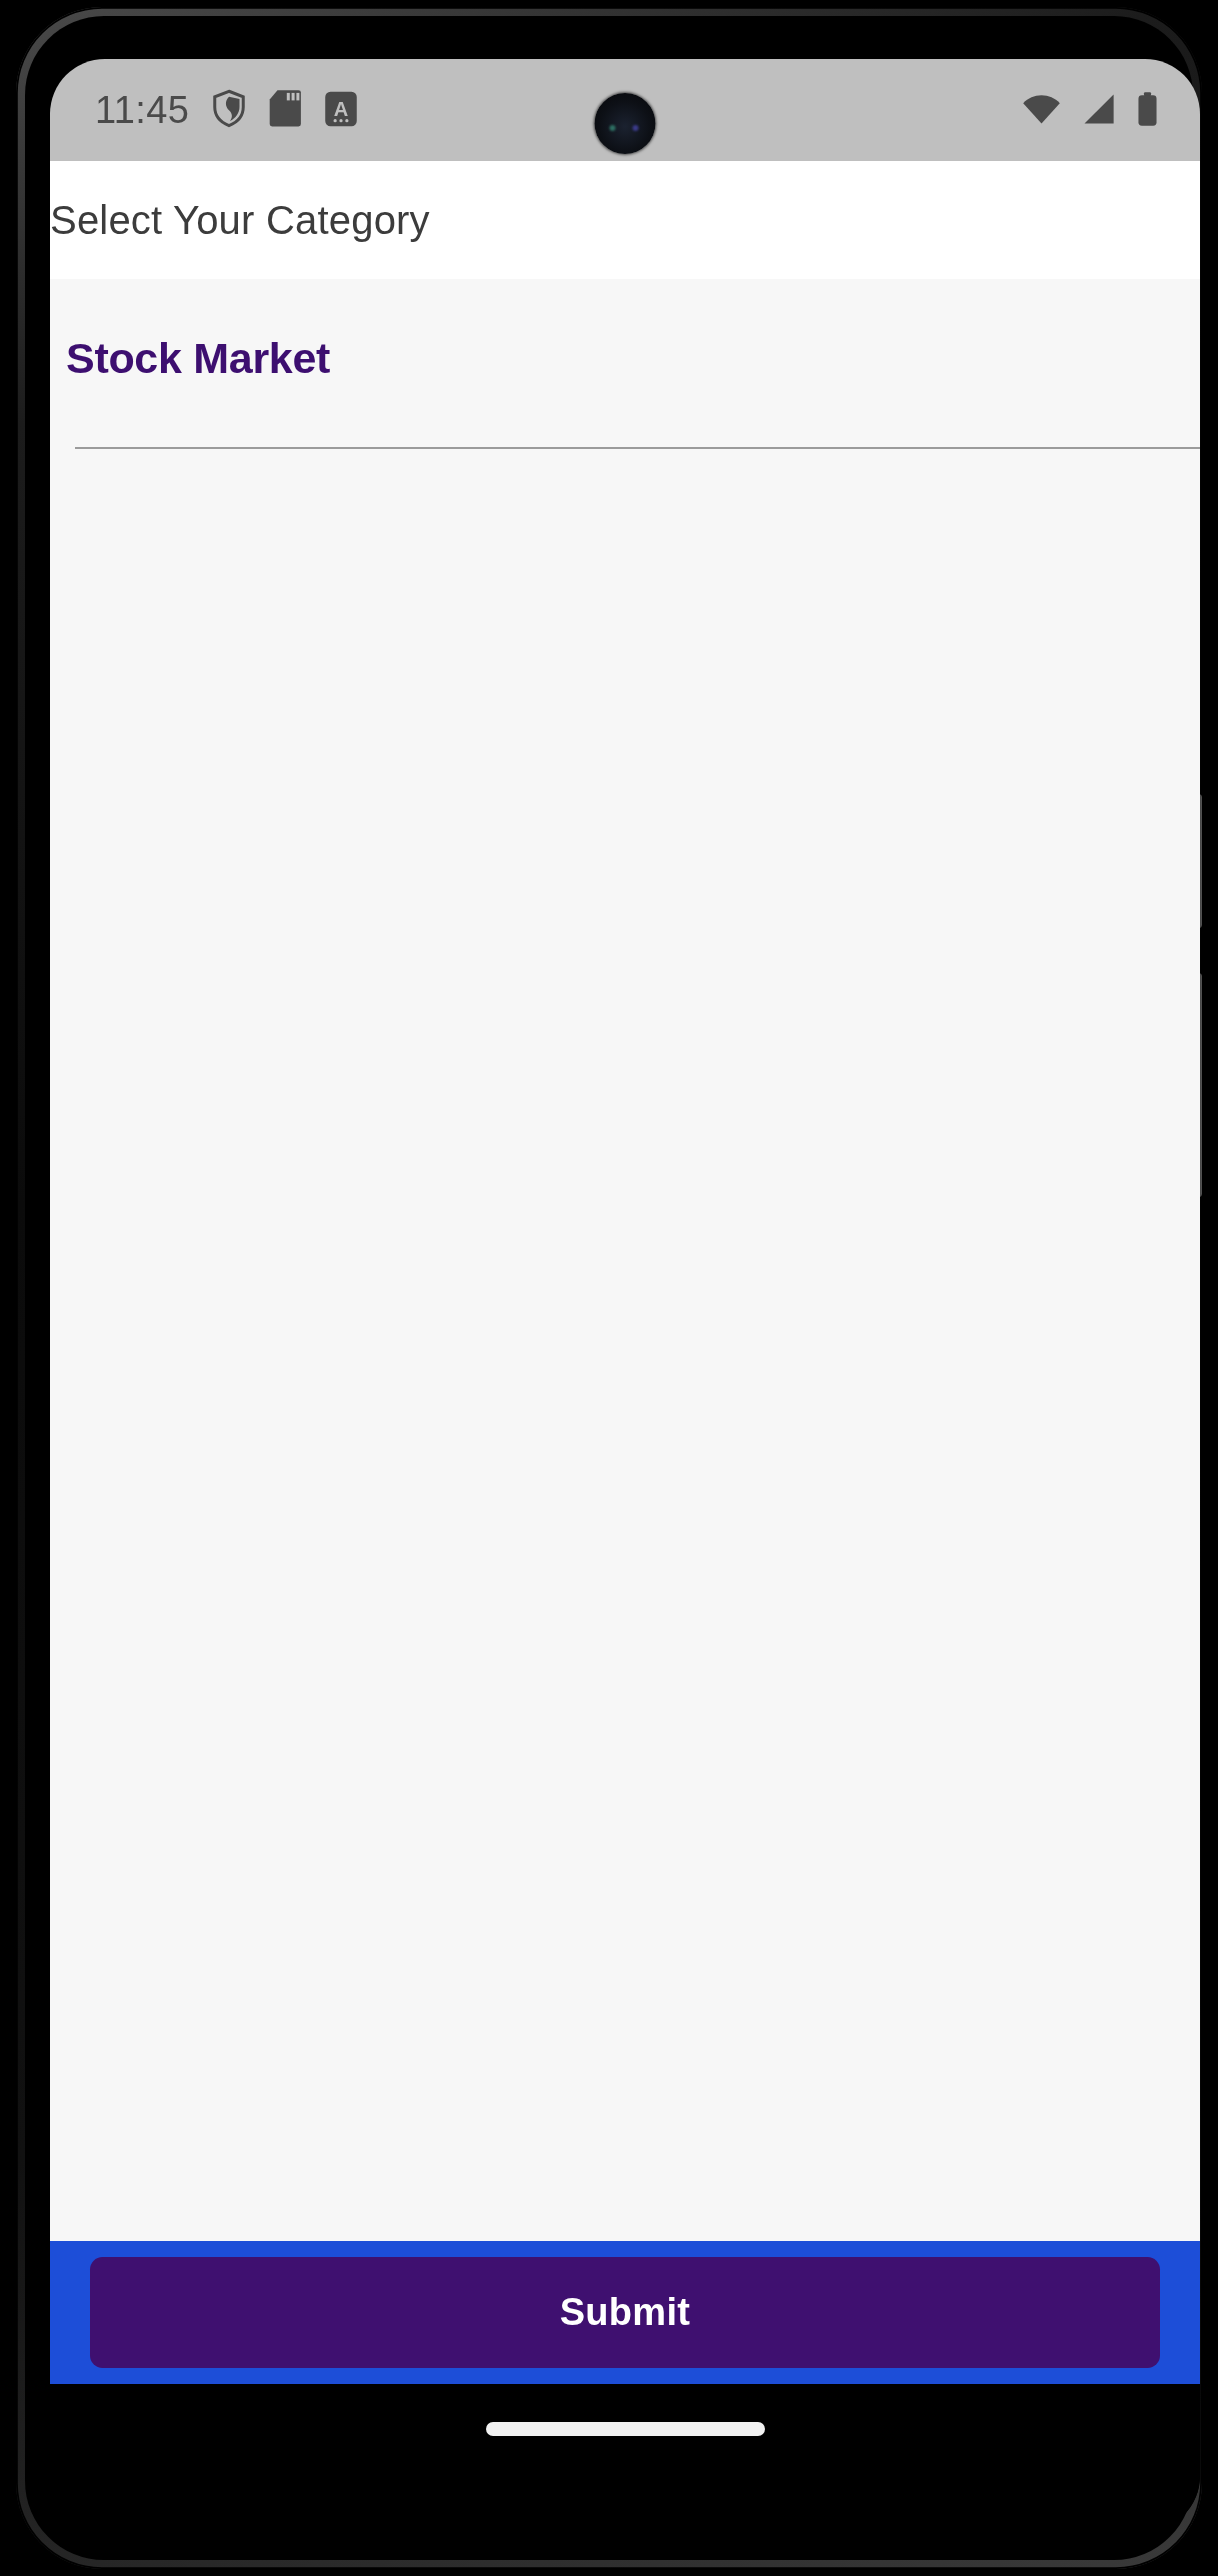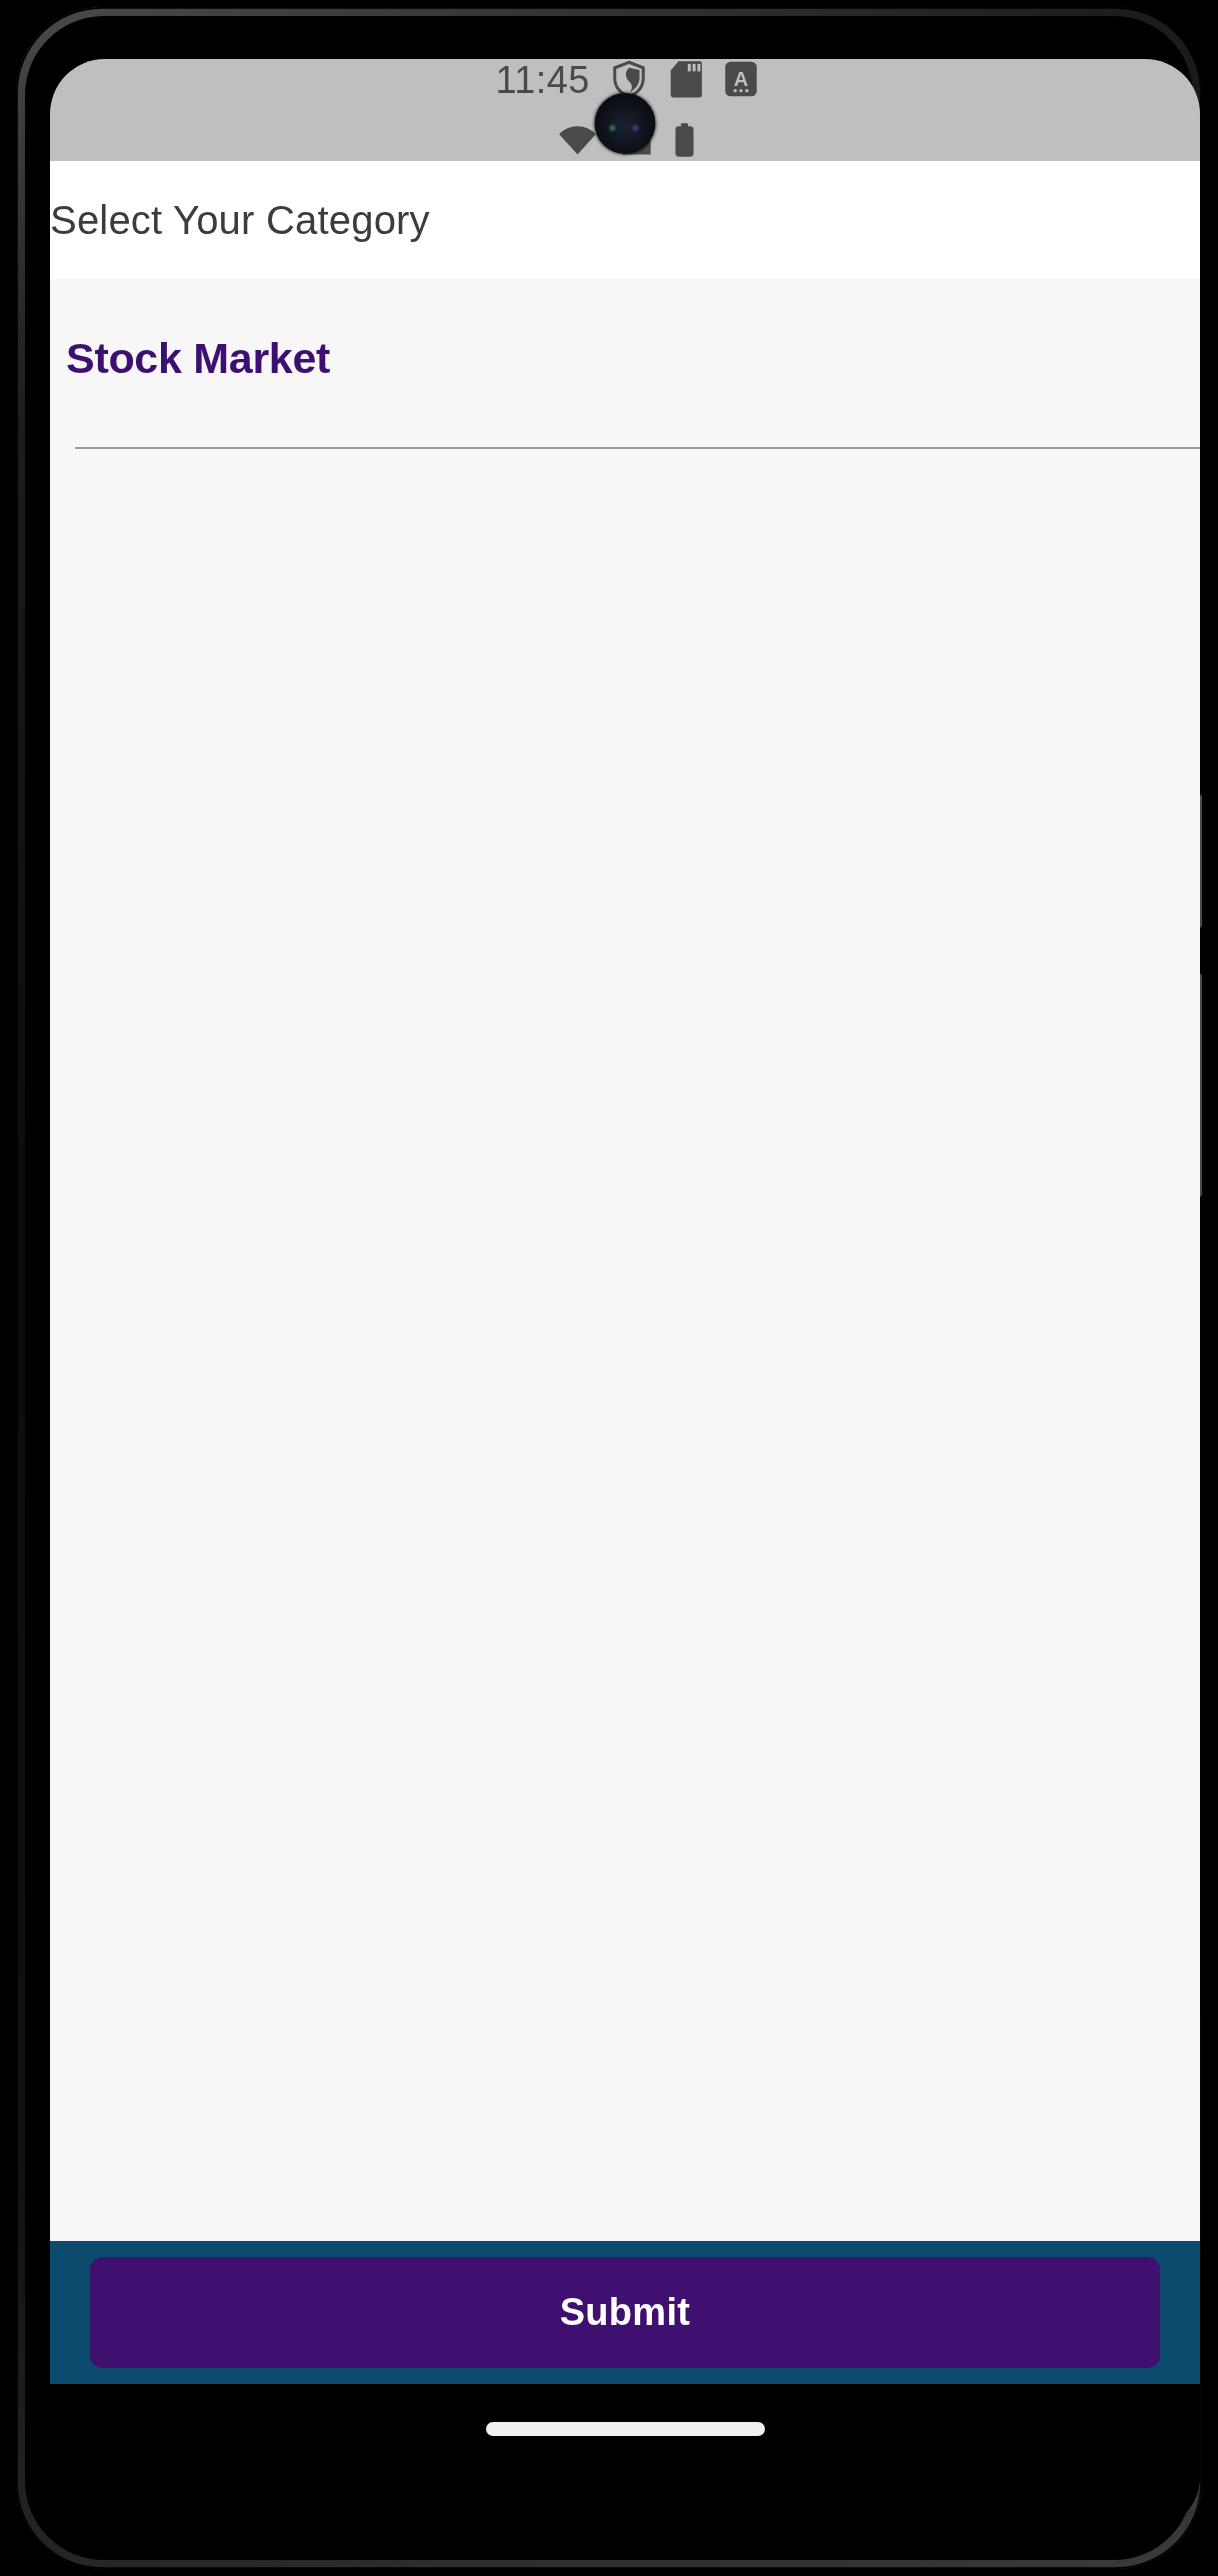--- a/index.html
+++ b/index.html
@@ -63,21 +63,20 @@
     left: 0;
     top: 0;
     width: 100%;
     height: 102px;
     background: #bfbfbf;
     display: flex;
     align-items: center;
     justify-content: space-between;
     padding: 0 41px 0 45px;
     box-sizing: border-box;
-    flex-direction: column;
   }
   .status-left {
     display: flex;
     align-items: center;
     gap: 21.5px;
   }
   .status-clock {
     font-size: 38px;
     color: #4a4a4a;
     letter-spacing: 0.4px;
@@ -160,21 +159,21 @@
     flex: 1;
   }
 
   
   .footer {
     position: absolute;
     left: 0;
     bottom: 147px;
     width: 100%;
     height: 143px;
-    background: #0c4a6e;
+    background: #1d4ed8;
     display: flex;
     align-items: center;
     justify-content: center;
     box-sizing: border-box;
     padding: 0 40px;
   }
   .submit-button {
     width: 100%;
     height: 111px;
     border: none;

